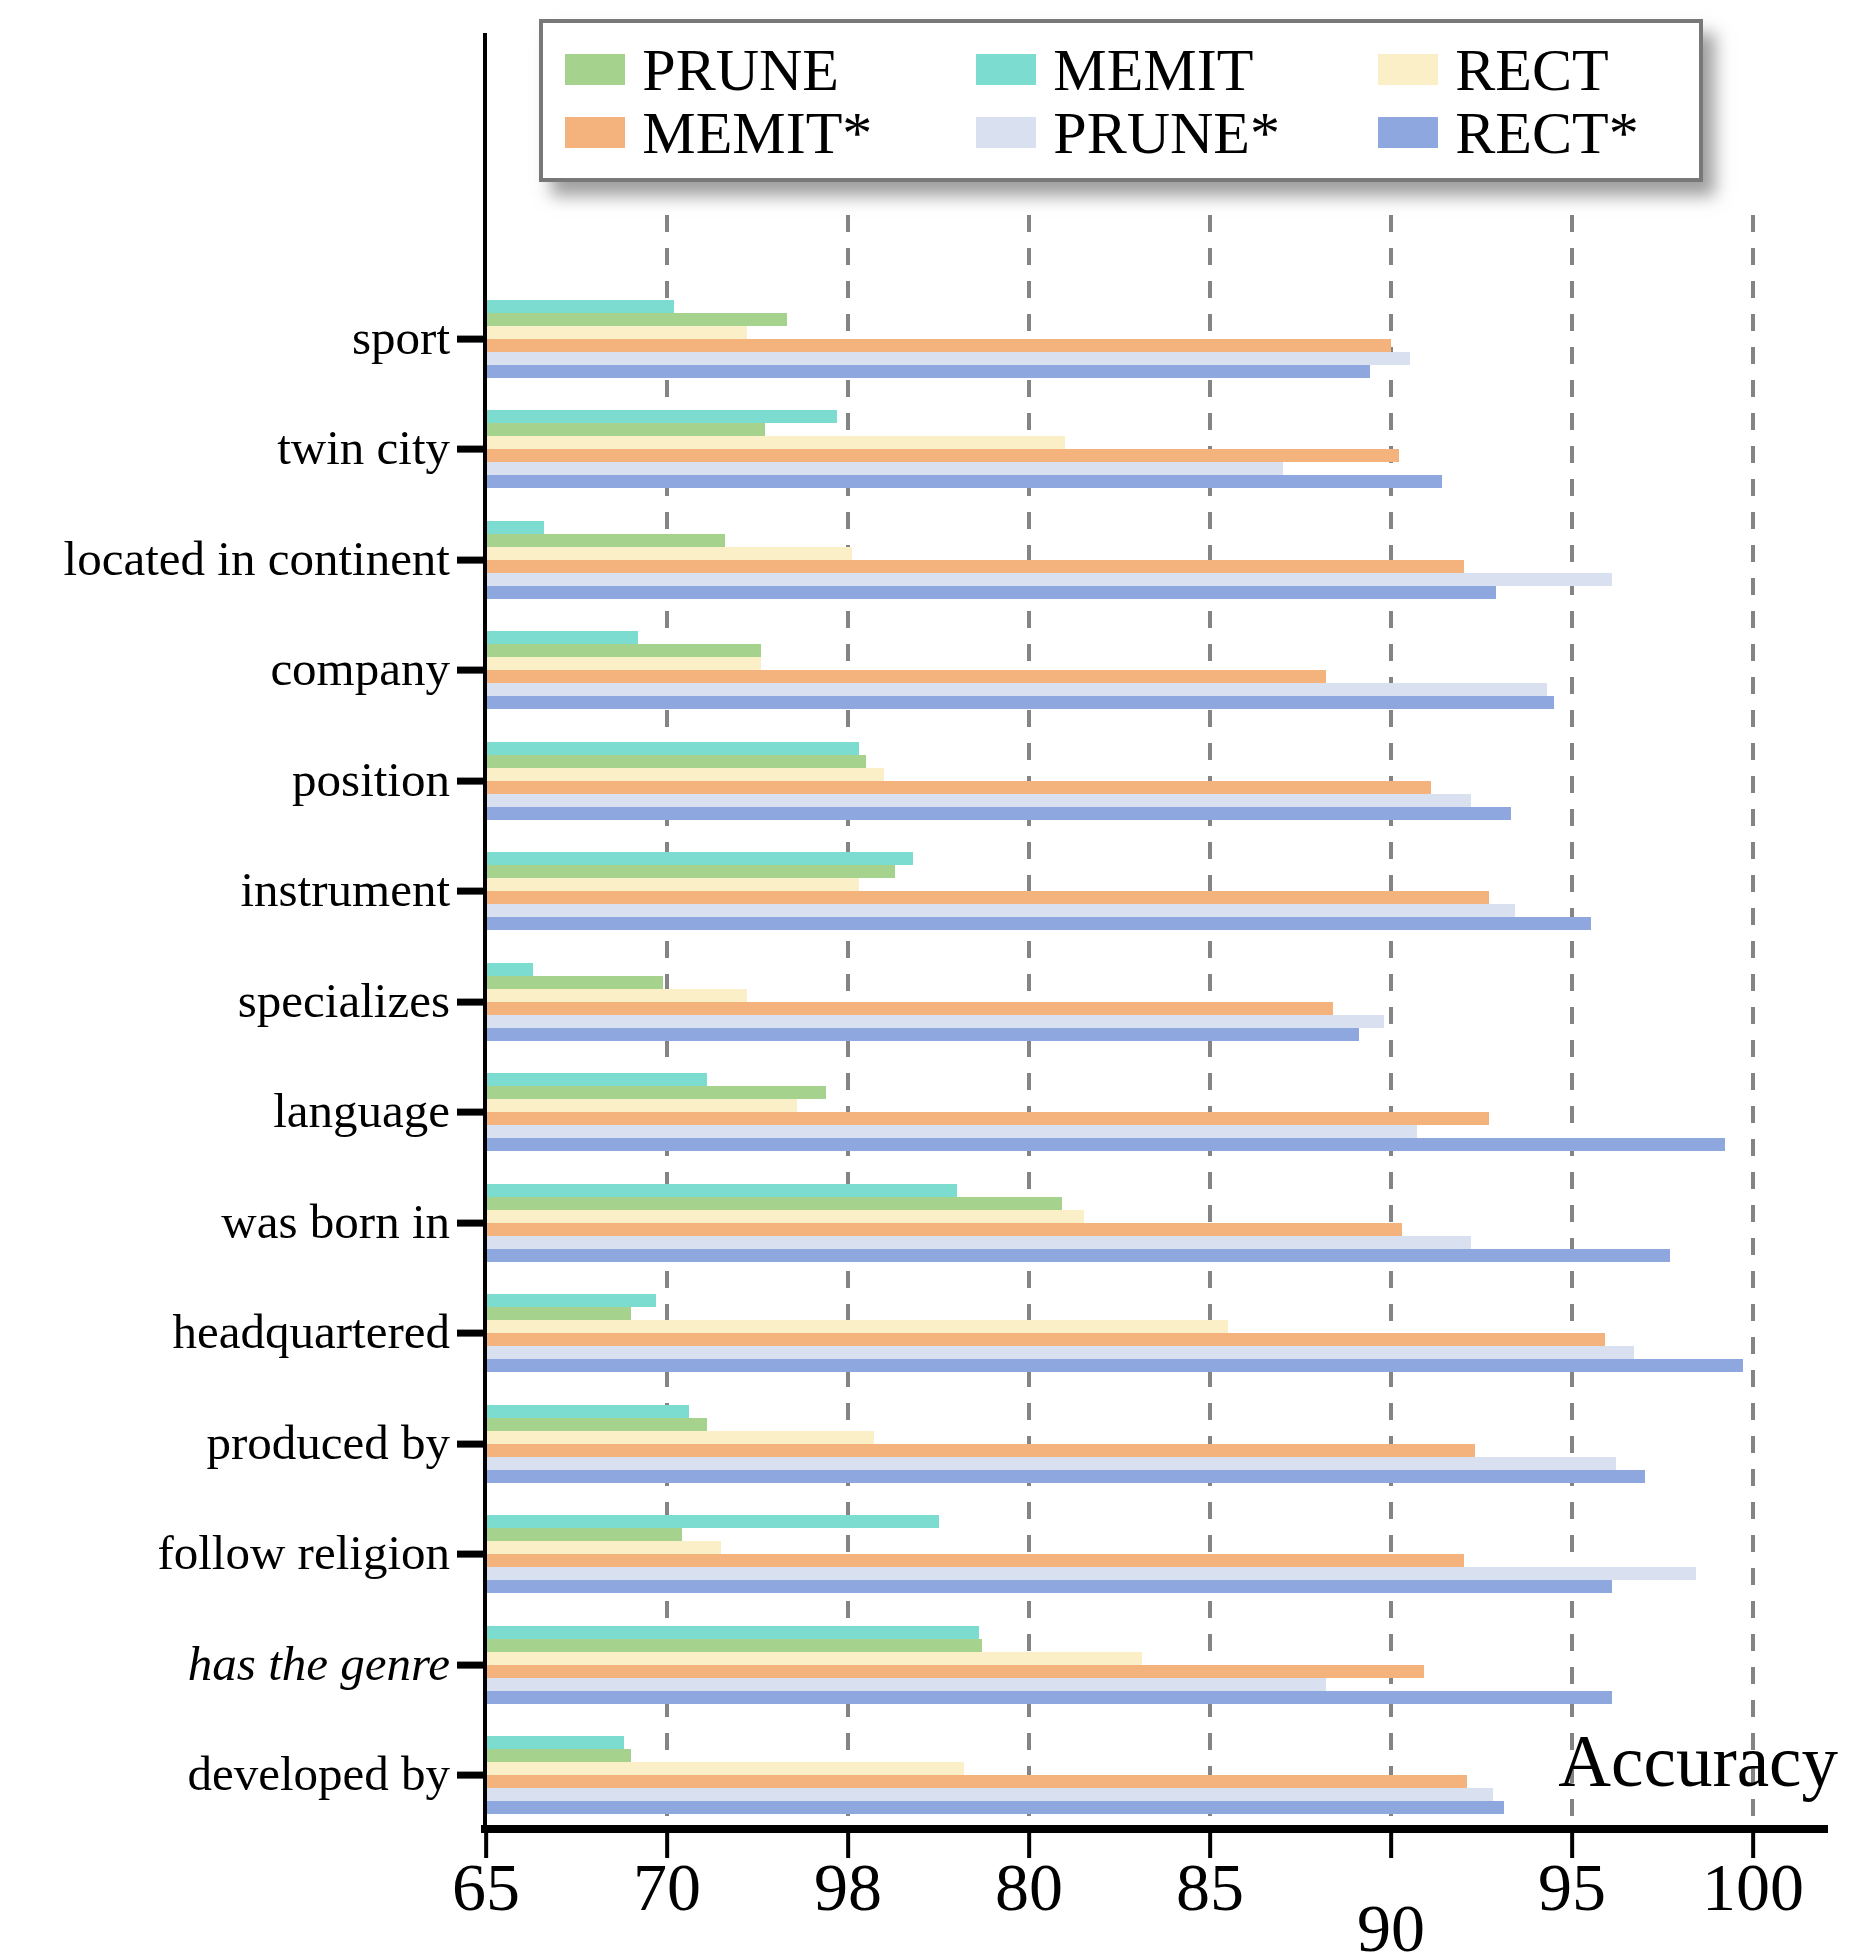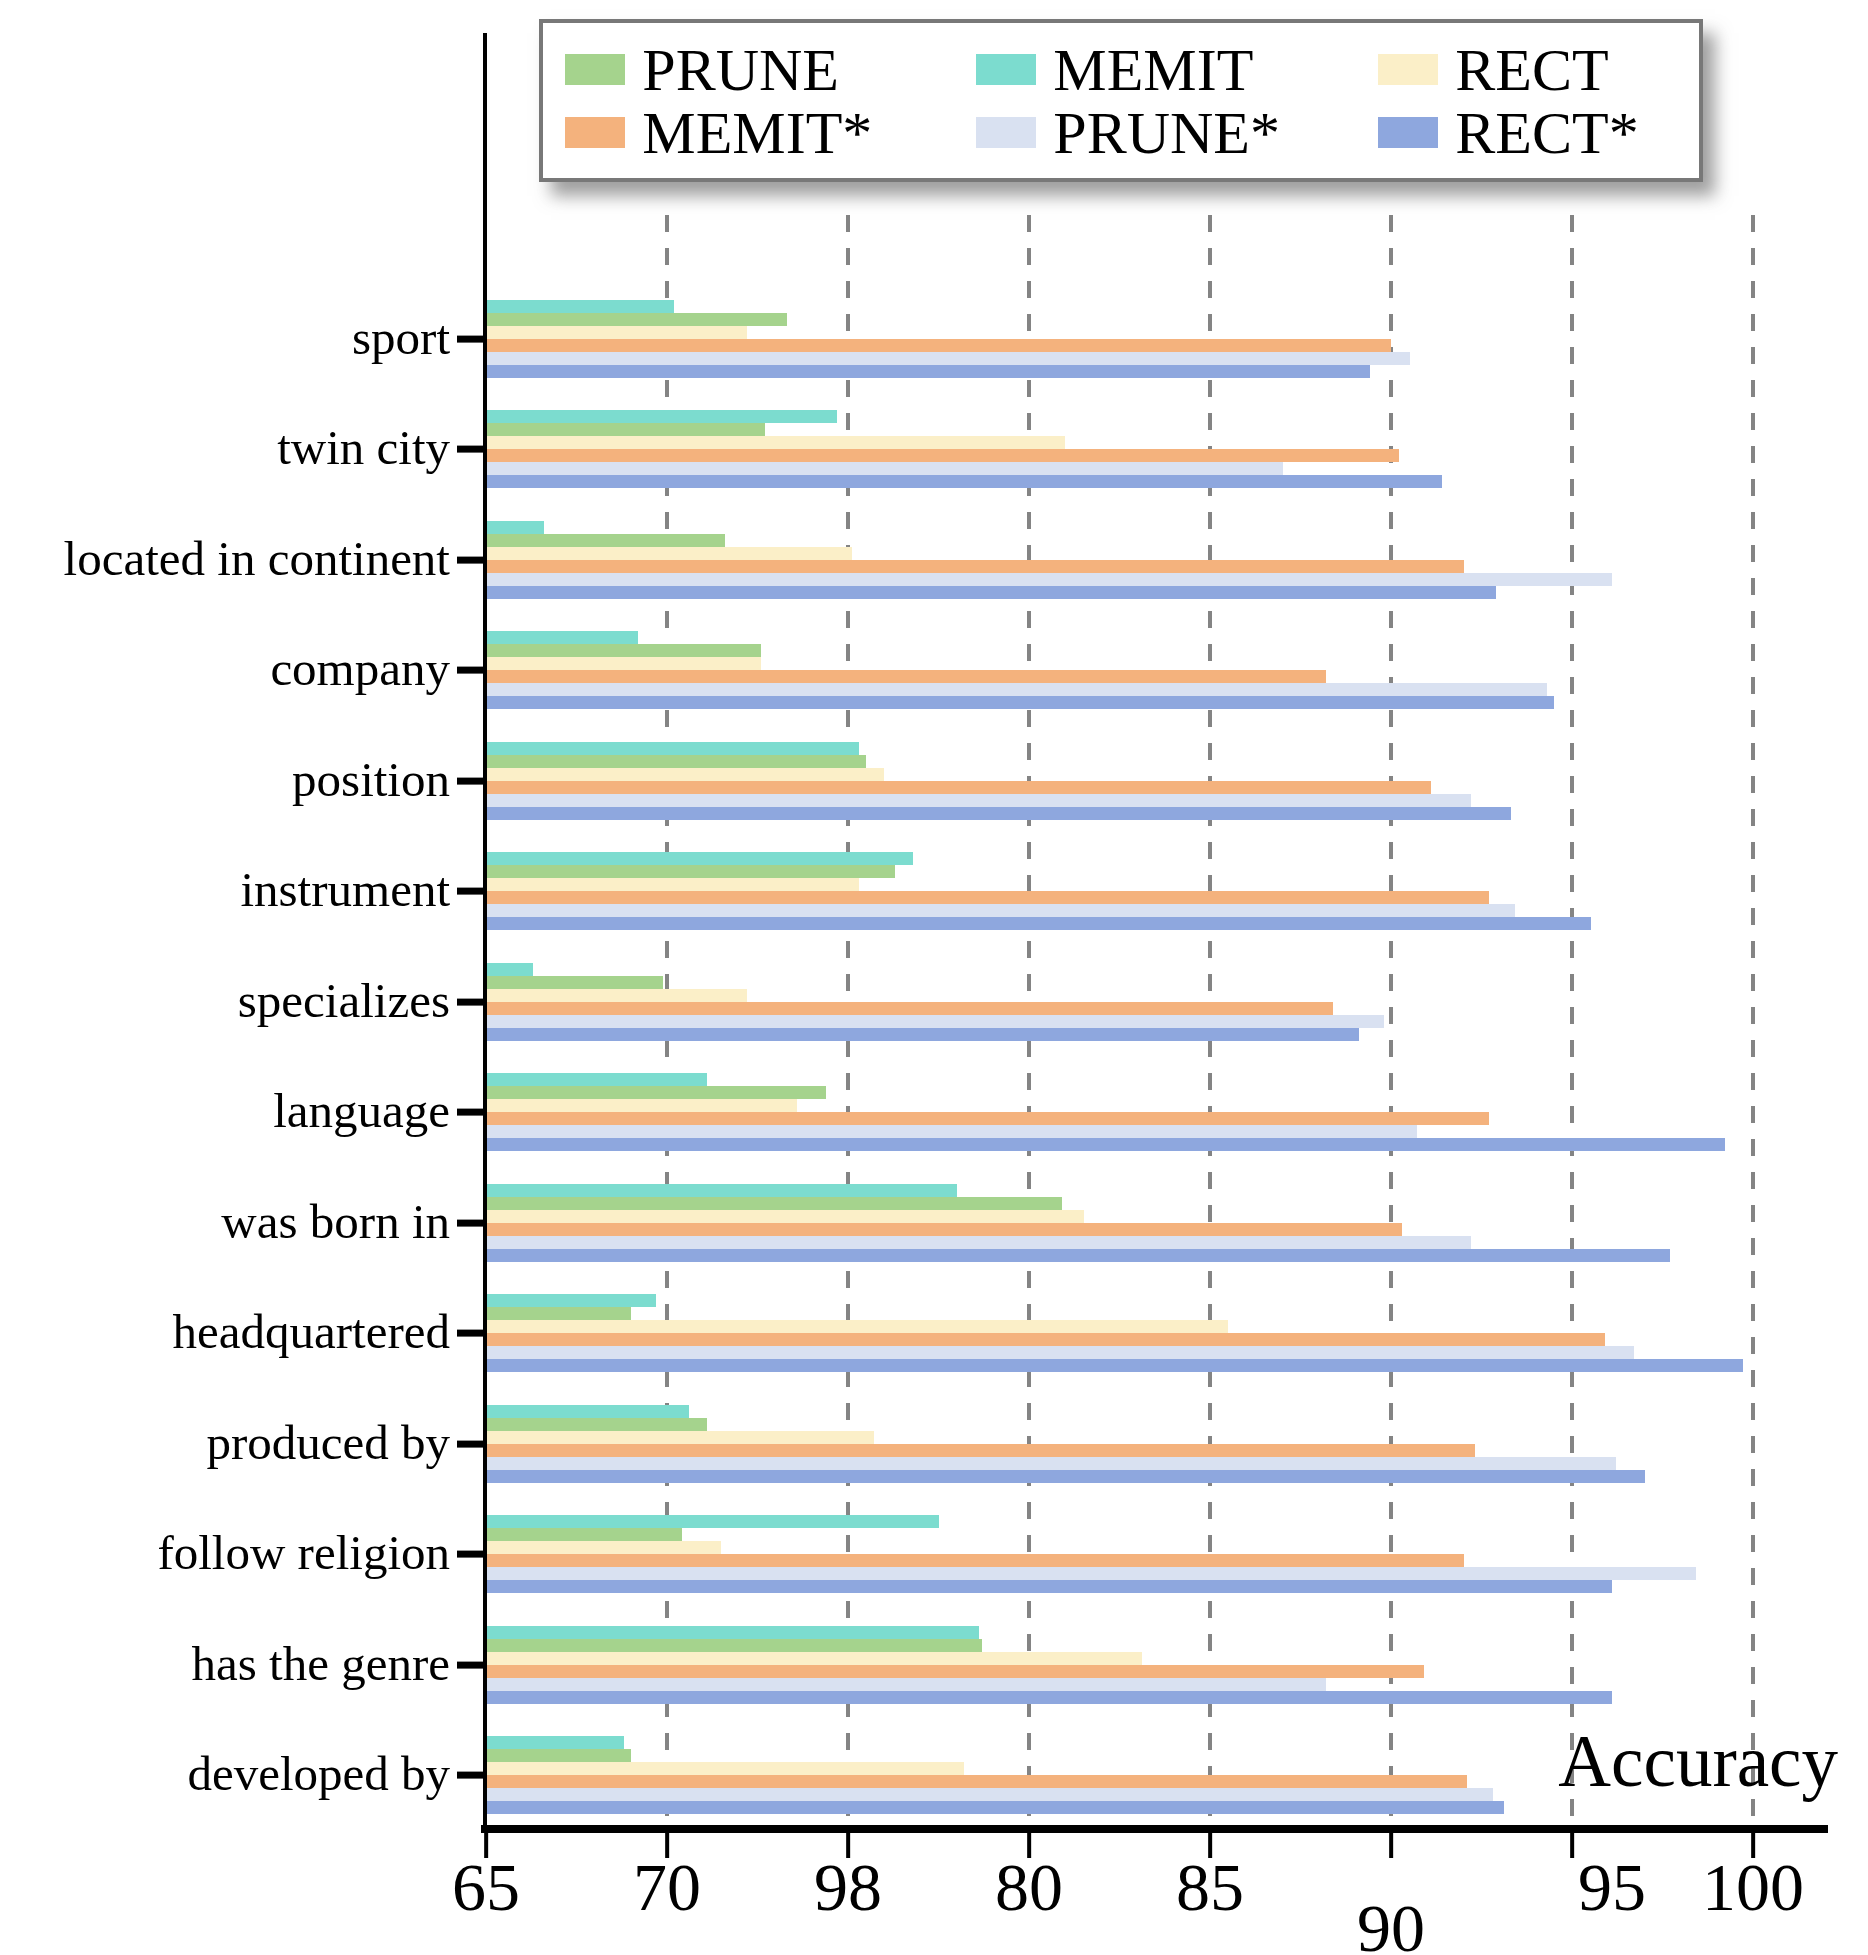--- a/index.html
+++ b/index.html
@@ -265,40 +265,40 @@
       <div class="cat-label" style="top: 560px;">located in continent</div>
       <div class="cat-label" style="top: 670px;">company</div>
       <div class="cat-label" style="top: 781px;">position</div>
       <div class="cat-label" style="top: 891px;">instrument</div>
       <div class="cat-label" style="top: 1002px;">specializes</div>
       <div class="cat-label" style="top: 1112px;">language</div>
       <div class="cat-label" style="top: 1223px;">was born in</div>
       <div class="cat-label" style="top: 1333px;">headquartered</div>
       <div class="cat-label" style="top: 1444px;">produced by</div>
       <div class="cat-label" style="top: 1554px;">follow religion</div>
-      <div class="cat-label" style="top: 1665px;">has the genre</div>
+      <div class="cat-label" style="top: 1665px; font-style: italic;">has the genre</div>
       <div class="cat-label" style="top: 1775px;">developed by</div>
     </div>
   <div id="xticks">
       <div class="xtick" style="left: 486px;"></div>
       <div class="xtick" style="left: 667px;"></div>
       <div class="xtick" style="left: 848px;"></div>
       <div class="xtick" style="left: 1029px;"></div>
       <div class="xtick" style="left: 1210px;"></div>
       <div class="xtick" style="left: 1391px;"></div>
       <div class="xtick" style="left: 1572px;"></div>
       <div class="xtick" style="left: 1753px;"></div>
     </div>
   <div id="xlabels">
       <div class="xtick-label" style="left: 486px;">65</div>
       <div class="xtick-label" style="left: 667px;">70</div>
       <div class="xtick-label" style="left: 848px;">98</div>
       <div class="xtick-label" style="left: 1029px;">80</div>
       <div class="xtick-label" style="left: 1210px; text-align: right;">85</div>
       <div class="xtick-label" style="left: 1391px; margin-top: 41px;">90</div>
-      <div class="xtick-label" style="left: 1572px; margin-left: 40px;">95</div>
+      <div class="xtick-label" style="left: 1572px;">95</div>
       <div class="xtick-label" style="left: 1753px;">100</div>
     </div>
 
   <div class="x-title">Accuracy</div>
 
 </div>
 
 
 </body></html>

